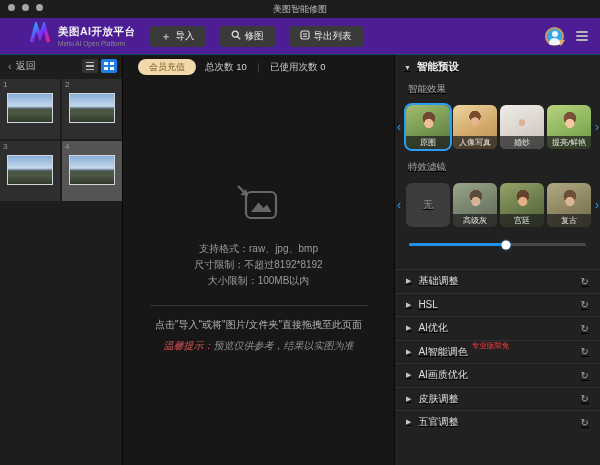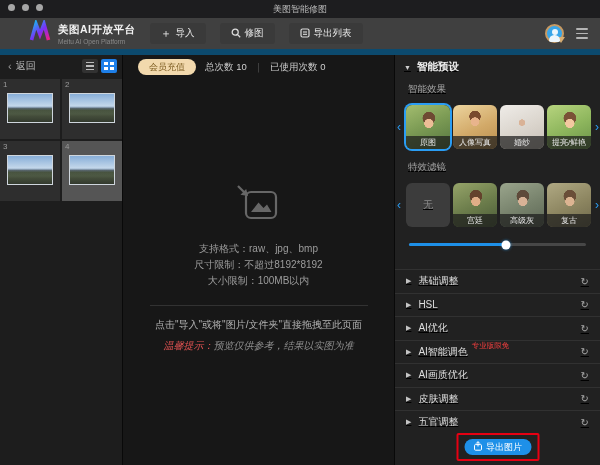--- a/index.html
+++ b/index.html
@@ -7,22 +7,22 @@
     font-family:"Liberation Sans","DejaVu Sans",sans-serif; -webkit-font-smoothing:antialiased; }
   .window { position:relative; width:600px; height:465px; background:#171717; }
 
   
   .titlebar { position:relative; height:18px; background:#1d1d1f; }
   .dots { position:absolute; left:8px; top:4px; display:flex; gap:7px; }
   .dot { width:7px; height:7px; border-radius:50%; background:#a6a6a6; }
   .win-title { text-align:center; font-size:9px; color:#b9b9b9; line-height:18px; }
 
   
-  .header { position:relative; height:37px; background:#404040; display:flex; align-items:center;
-    border-bottom:6px solid #0c4a6e; }
+  .header { position:relative; height:37px; background:#4c1d95; display:flex; align-items:center;
+    border-bottom:1px solid #0c4a6e; }
   .brand { display:flex; align-items:center; gap:6px; margin-left:28px; }
   .brand-txt .bn { font-size:10.5px; font-weight:bold; color:#f2f2f2; letter-spacing:.5px; }
   .brand-txt .bs { font-size:6.5px; color:#8a8a8a; margin-top:1px; }
   .hbtn { display:flex; align-items:center; gap:4px; height:21px; padding:0 11px; margin-left:14px;
     background:#3a3a3a; border:none; border-radius:3px; color:#e8e8e8; font-size:9.5px; cursor:pointer;
     font-family:inherit; }
   .hbtn .plus { font-size:11px; line-height:1; color:#e8e8e8; }
   .header-right { position:absolute; right:12px; top:0; height:100%; display:flex; align-items:center; gap:12px; }
   .avatar { position:relative; width:19px; height:19px; border-radius:50%; background:#39a5e8;
     border:2px solid #c79a63; }
@@ -302,25 +302,25 @@
         </div>
         <span class="row-arrow right">›</span>
       </div>
 
       <div class="pn-sub" style="margin-top:10px;">特效滤镜</div>
       <div class="thumb-row">
         <span class="row-arrow left">‹</span>
         <div class="thumb none">
           <span>无</span>
         </div>
+        <div class="thumb ph-gray">
+          <span class="tlabel">高级灰</span>
+        </div>
         <div class="thumb ph-court">
           <span class="tlabel">宫廷</span>
-        </div>
-        <div class="thumb ph-gray">
-          <span class="tlabel">高级灰</span>
         </div>
         <div class="thumb ph-retro">
           <span class="tlabel">复古</span>
         </div>
         <span class="row-arrow right">›</span>
       </div>
 
       <div class="slider-track">
         <div class="slider-fill" style="width: 55%;"></div>
         <div class="slider-handle" style="left: 55%;"></div>
@@ -357,27 +357,15 @@
           <span class="sec-label">皮肤调整</span>
           <span class="sec-reset">↻</span>
         </div>
         <div class="sec-row">
           <span class="sec-caret">▶</span>
           <span class="sec-label">五官调整</span>
           <span class="sec-reset">↻</span>
         </div>
       </div>
 
-      <div class="export-annotation">
-        <button class="export-btn">
-          <span>
-            <svg width="9" height="10" viewBox="0 0 9 10">
-                <rect x="1" y="3.6" width="7" height="5.6" rx="1" stroke="#fff" stroke-width="1" fill="none"></rect>
-                <line x1="4.5" y1="0.8" x2="4.5" y2="5.5" stroke="#fff" stroke-width="1"></line>
-                <path d="M2.6 2.6 L4.5 0.6 L6.4 2.6" stroke="#fff" stroke-width="1" fill="none"></path>
-              </svg>
-          </span>
-          <span>导出图片</span>
-        </button>
-      </div>
     </aside>
   </div>
 </div>
 
 </body></html>

